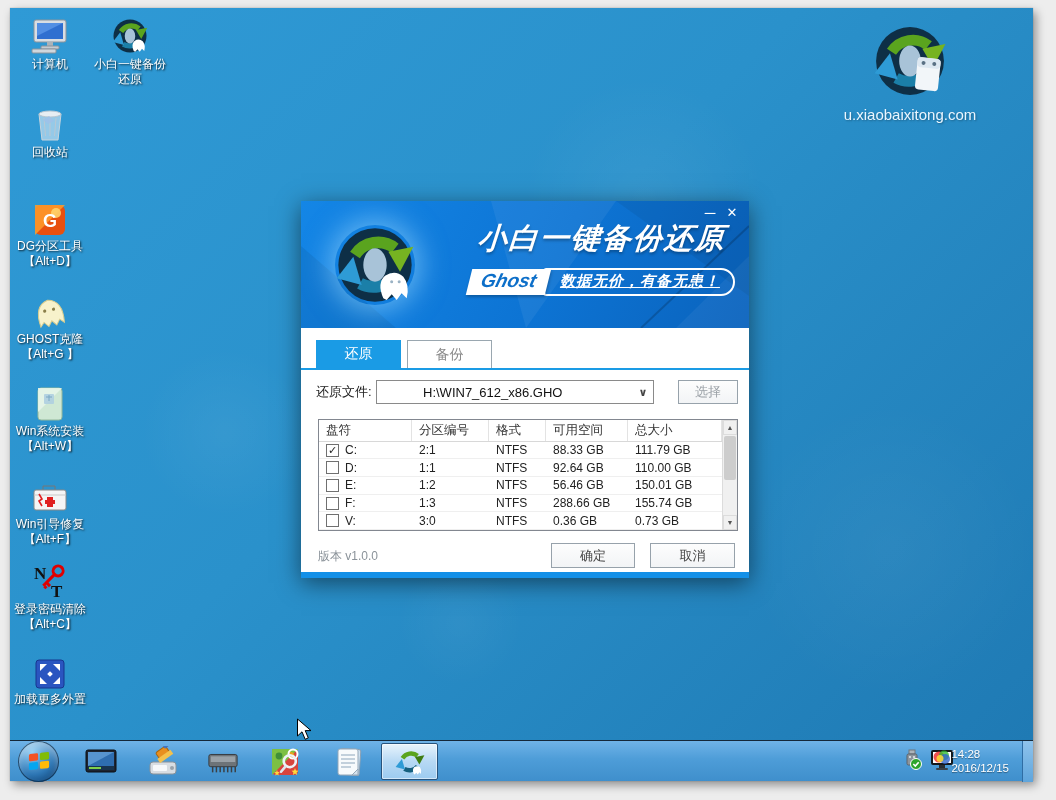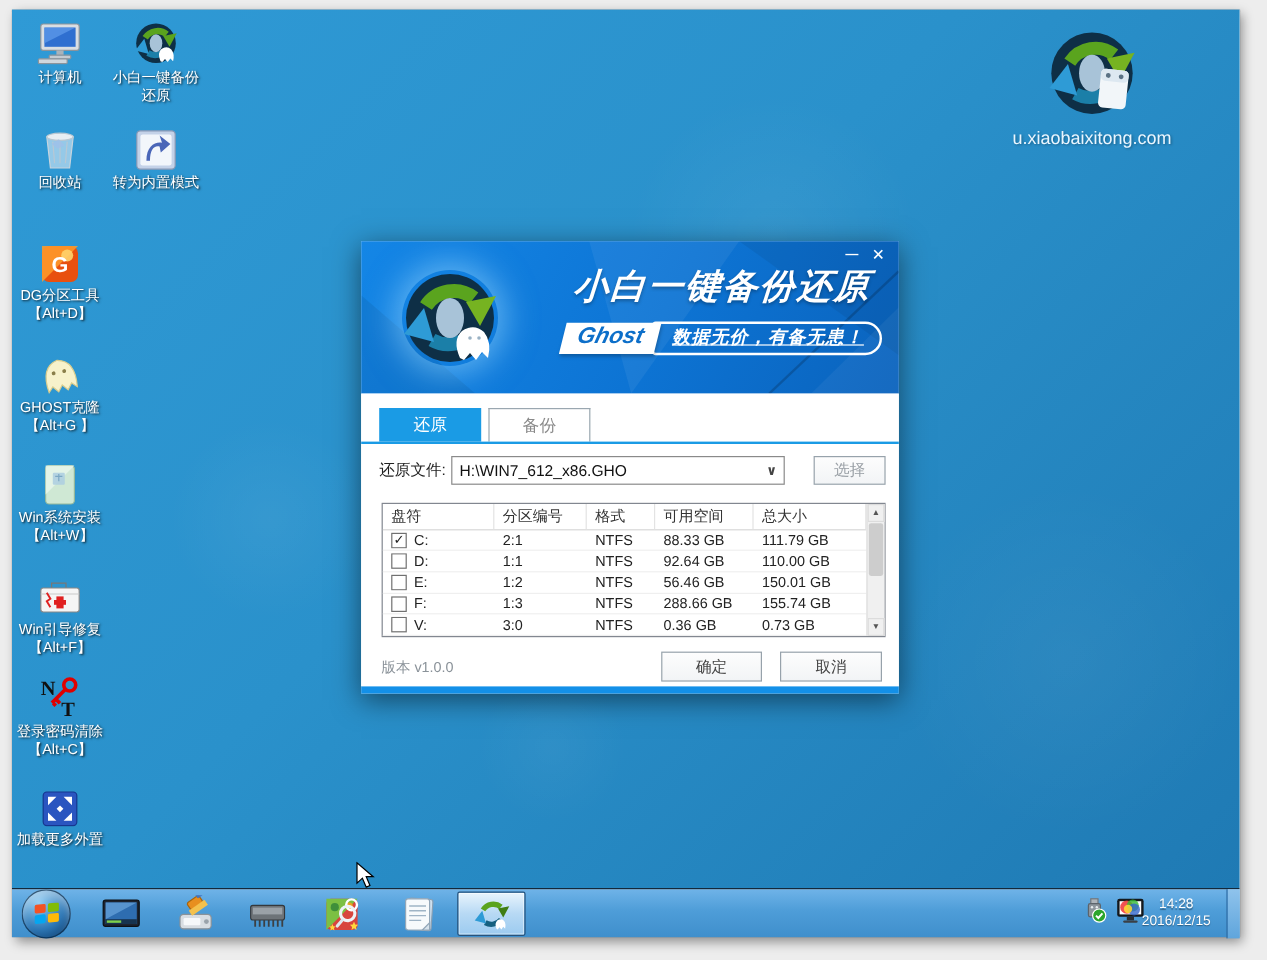--- a/index.html
+++ b/index.html
@@ -59,21 +59,21 @@
 
   .tab { position:absolute; top:12px; width:85px; height:28px; font-size:14px;
     display:flex; align-items:center; justify-content:center; cursor:pointer; }
   .tab.active { background:#1a9be5; color:#fff; }
   .tab.inactive { background:#fff; color:#8a8a8a; border:1px solid #9aa7b0; border-bottom:none; }
   .tabline { position:absolute; left:0; right:0; top:40px; height:2px; background:#1a9be5; }
 
   .frm-label { position:absolute; left:15px; top:52px; height:24px; line-height:24px;
     font-size:13px; color:#222; }
   .combo { position:absolute; left:75px; top:52px; width:278px; height:24px;
-    border:1px solid #8a8a8a; background:#fff; display:flex; align-items:center; cursor:pointer; }
+    border:1px solid #8a8a8a; background:#fff; display:flex; align-items:center; cursor:pointer;padding-left:40px; }
   .combo .cv { flex:1; font-size:13px; color:#111; padding-left:6px; white-space:nowrap; overflow:hidden; }
   .combo .ca { width:20px; text-align:center; color:#444; font-size:11px; font-weight:bold; }
   .btn { border:1px solid #97a2ab; background:linear-gradient(#fdfdfd,#f2f4f6);
     display:flex; align-items:center; justify-content:center; font-size:13px; cursor:pointer; }
   .sel-btn { position:absolute; left:377px; top:52px; width:60px; height:24px; color:#9aa0a6; }
 
   .tbl { position:absolute; left:17px; top:91px; width:420px; height:112px;
     border:1px solid #828790; background:#fff; display:flex; }
   .tbl-main { flex:1; display:flex; flex-direction:column; }
   .trow { display:flex; align-items:center; height:17.8px; font-size:12px; color:#222;
@@ -107,21 +107,21 @@
     display:flex; align-items:center; justify-content:center; cursor:pointer; }
   .tbi { position:absolute; top:5px; width:32px; height:32px; display:flex;
     align-items:center; justify-content:center; cursor:pointer; }
   .tb-active { position:absolute; left:371px; top:2px; width:57px; height:37px;
     border:1px solid #27537c; border-radius:2px;
     background:linear-gradient(#e8f4fd,#b7d9f4 50%,#9ccbf0);
     box-shadow:inset 0 0 0 1px rgba(255,255,255,.55);
     display:flex; align-items:center; justify-content:center; cursor:pointer; }
   .tray { position:absolute; right:79px; top:0; height:41px; display:flex;
     align-items:center; gap:7px; }
-  .clock { position:absolute; right:24px; top:6px; text-align:center; color:#fff;
+  .clock { position:absolute; right:24px; top:6px; text-align:left; color:#fff;
     font-size:11.5px; line-height:14px; text-shadow:0 1px 1px rgba(0,0,0,.4); cursor:default; }
   .showdesk { position:absolute; right:0; top:0; width:11px; height:41px;
     border-left:1px solid #2f6da4; background:linear-gradient(#8fc3ec,#5fa5dc); cursor:pointer; }
 
   .cursor { position:absolute; left:286px; top:710px; z-index:50; }
 </style>
 </head>
 <body>
 
 <div class="screen">
@@ -244,30 +244,20 @@
           <polygon points="64,32 94,26 78,56" fill="#5aa41e"></polygon>
           <path d="M72 62 A33 33 0 0 1 30 70" stroke="#1b7fa8" stroke-width="14" fill="none"></path>
           <polygon points="32,72 2,64 22,38" fill="#2e9bd6"></polygon>
           <ellipse cx="48" cy="48" rx="14" ry="20" fill="#a8c3d8"></ellipse>
           <path d="M58 88 Q50 70 60 61 Q72 53 82 62 Q90 72 86 88 L80 82 L74 90 L68 83 L62 90 Z" fill="#fff"></path>
         </svg>
       </span>
       <div class="lbl"><span>小白一键备份</span><br><span>还原</span></div>
     </div>
 
-    <div class="dicon" style="left:73px; top:98px;">
-      <span class="ig">
-        <svg width="34" height="34" viewBox="0 0 34 34">
-          <rect x="1" y="1" width="32" height="32" rx="3" fill="#c4d2e8" stroke="#8798b5"></rect>
-          <rect x="4" y="4" width="26" height="26" rx="2" fill="#f2f6fb"></rect>
-          <path d="M9 26 C9 14 16 10 22 11 L20 5 L29 12 L21 19 L20 14 C15 13 12 17 12 26 Z" fill="#4a66b8"></path>
-        </svg>
-      </span>
-      <div class="lbl">转为内置模式</div>
-    </div>
 
     <div class="brand">
       <span class="blogo">
         <svg width="74" height="74" viewBox="0 0 96 96">
           <circle cx="48" cy="48" r="44" fill="#0e2f46"></circle>
           <path d="M24 36 A33 33 0 0 1 72 28" stroke="#5aa41e" stroke-width="14" fill="none"></path>
           <polygon points="64,32 94,26 78,56" fill="#76b321"></polygon>
           <path d="M72 62 A33 33 0 0 1 30 70" stroke="#1b7fa8" stroke-width="14" fill="none"></path>
           <polygon points="32,72 2,64 22,38" fill="#2e9bd6"></polygon>
           <ellipse cx="48" cy="48" rx="14" ry="20" fill="#a8c3d8"></ellipse>

